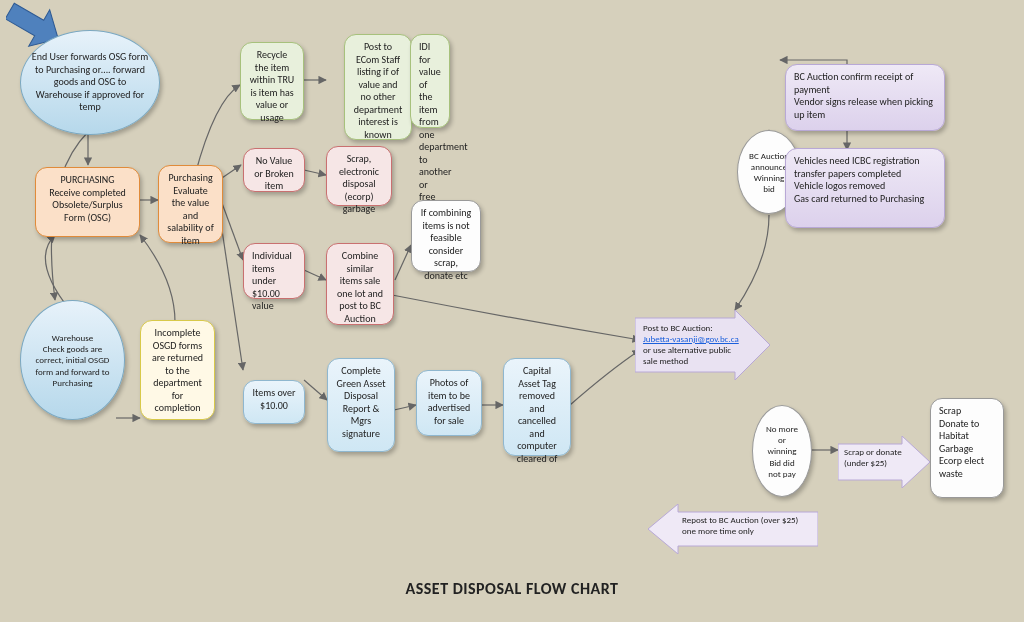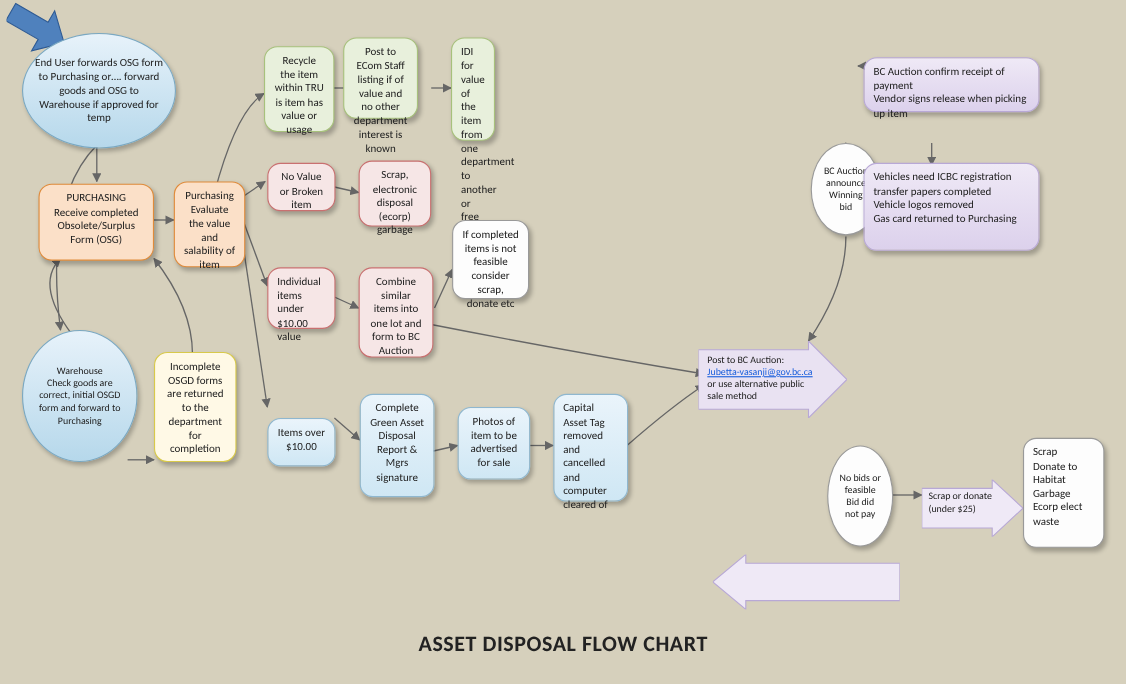--- a/index.html
+++ b/index.html
@@ -1,19 +1,19 @@
 <!DOCTYPE html>
 <html><head>
 <meta charset="utf-8">
 <style>
   html,body{margin:0;padding:0;width:1024px;height:622px;background:#d6d0bc;font-family:Calibri,Arial,sans-serif;font-size:10px;color:#222;overflow:hidden}
   .node{position:absolute;border-radius:12px;padding:6px 8px;box-sizing:border-box;border:1px solid #999;line-height:1.25}
   .ellipse{border-radius:50%;display:flex;align-items:center;justify-content:center;text-align:center;padding:10px}
   .shadow{box-shadow:2px 3px 4px rgba(0,0,0,0.25)}
-  .title{position:absolute;left:0;right:0;bottom:24px;text-align:center;font-weight:700;font-size:20px;letter-spacing:.5px}
+  .title{position:absolute;left:0;right:0;bottom:24px;text-align:center;font-weight:700;font-size:16px;letter-spacing:.5px}
   a{color:#1a5fdc;}
   svg.lines{position:absolute;left:0;top:0;width:1024px;height:622px;pointer-events:none}
   
   .fill-blue   {background:linear-gradient(#eaf4fb,#cfe7f4);border-color:#8fb7cf}
   .fill-blueS  {background:linear-gradient(#e7f2fa,#b6d8eb);border-color:#7aa8c2}
   .fill-orange {background:#fbe0c8;border-color:#e08b3a}
   .fill-yellow {background:#fff9e6;border-color:#d8c94a}
   .fill-green  {background:#e8f0dc;border-color:#a7c17c}
   .fill-red    {background:#f6e6e6;border-color:#c97070}
   .fill-white  {background:#fdfdfd;border-color:#999}
@@ -71,71 +71,72 @@
 <div class="node fill-orange shadow" style="left:158px;top:165px;width:65px;height:78px;text-align:center"><span>Purchasing Evaluate the value and salability of item</span></div>
 
 <div class="node ellipse fill-blueS shadow" style="left:20px;top:300px;width:105px;height:120px;font-size:9px">
     <span style="white-space:pre-line">Warehouse
 Check goods are correct, initial OSGD form and forward to Purchasing</span>
   </div>
 
 <div class="node fill-yellow shadow" style="left:140px;top:320px;width:75px;height:100px;text-align:center"><span>Incomplete OSGD forms are returned to the department for completion</span></div>
 
 <div class="node fill-green shadow" style="left:240px;top:42px;width:64px;height:78px;text-align:center"><span>Recycle the item within TRU is item has value or usage</span></div>
-<div class="node fill-green shadow" style="left:312px;top:34px;width:68px;height:74px;text-align:center"><span>Post to ECom Staff listing if of value and no other department interest is known</span></div>
+<div class="node fill-green shadow" style="left:344px;top:34px;width:68px;height:106px;text-align:center"><span>Post to ECom Staff listing if of value and no other department interest is known</span></div>
 <div class="node fill-green shadow" style="left:410px;top:34px;width:40px;height:94px;"><span>IDI for value of the item from one department to another or free of</span></div>
 
 <div class="node fill-red shadow" style="left:243px;top:148px;width:62px;height:44px;text-align:center"><span>No Value or Broken item</span></div>
 <div class="node fill-red shadow" style="left:326px;top:146px;width:66px;height:60px;text-align:center"><span>Scrap, electronic disposal (ecorp) garbage</span></div>
 
 <div class="node fill-red shadow" style="left:243px;top:243px;width:62px;height:56px;text-align:left"><span>Individual items under $10.00 value</span></div>
-<div class="node fill-red shadow" style="left:326px;top:243px;width:68px;height:82px;text-align:center"><span>Combine similar items into one lot and form to BC Auction</span></div>
-<div class="node fill-white shadow" style="left:411px;top:200px;width:70px;height:72px;text-align:center"><span>If completed items is not feasible consider scrap, donate etc</span></div>
+<div class="node fill-red shadow" style="left:326px;top:243px;width:68px;height:82px;text-align:center"><span>Combine similar items sale one lot and post to BC Auction</span></div>
+<div class="node fill-white shadow" style="left:411px;top:200px;width:70px;height:72px;text-align:center"><span>If combining items is not feasible consider scrap, donate etc</span></div>
 
 <div class="node fill-blue shadow" style="left:243px;top:380px;width:62px;height:44px;text-align:center"><span>Items over $10.00</span></div>
 <div class="node fill-blue shadow" style="left:327px;top:358px;width:68px;height:94px;text-align:center"><span>Complete Green Asset Disposal Report &amp; Mgrs signature</span></div>
 <div class="node fill-blue shadow" style="left:416px;top:370px;width:66px;height:66px;text-align:center"><span>Photos of item to be advertised for sale</span></div>
-<div class="node fill-blue shadow" style="left:503px;top:358px;width:68px;height:98px;"><span>Capital Asset Tag removed and cancelled and computer cleared of</span></div>
+<div class="node fill-blue shadow" style="left:503px;top:358px;width:68px;height:98px;text-align:center"><span>Capital Asset Tag removed and cancelled and computer cleared of</span></div>
 
 <div class="big-arrow" style="left:635px;top:310px;width:135px;height:70px">
   <svg width="135" height="70" style="position:absolute;left:0;top:0">
       <polygon points="0,8 100,8 100,0 135,35 100,70 100,62 0,62" fill="#e9e2f2" stroke="#b8a8d6"></polygon>
     </svg>
   <div style="position:absolute;left:8px;top:12px;width:96px;font-size:9px">
     <span>Post to BC Auction:</span><br>
     <a href="#">Jubetta-vasanji@gov.bc.ca</a><br>
     <span>or use alternative public sale method</span>
   </div>
 </div>
 
 <div class="node ellipse fill-white shadow" style="left:737px;top:130px;width:64px;height:84px;font-size:9px">
     <span>BC Auction announce Winning bid</span>
   </div>
 
-<div class="node fill-lilac shadow" style="left:785px;top:52px;width:160px;height:50px;white-space:pre-line"><span>BC Auction confirm receipt of payment
+<div class="node fill-lilac shadow" style="left:785px;top:64px;width:160px;height:67px;white-space:pre-line"><span>BC Auction confirm receipt of payment
 Vendor signs release when picking up item</span></div>
 <div class="node fill-lilac shadow" style="left:785px;top:148px;width:160px;height:80px;white-space:pre-line"><span>Vehicles need ICBC registration transfer papers completed
 Vehicle logos removed
 Gas card returned to Purchasing</span></div>
 
 <div class="node ellipse fill-white shadow" style="left:752px;top:405px;width:60px;height:92px;font-size:9px">
-    <span>No bids or feasible Bid did not pay</span>
+    <span>No more or winning Bid did not pay</span>
   </div>
 
 <div class="big-arrow" style="left:838px;top:436px;width:92px;height:52px">
   <svg width="92" height="52" style="position:absolute">
       <polygon points="0,8 64,8 64,0 92,26 64,52 64,44 0,44" fill="#efe9f6" stroke="#b8a8d6"></polygon>
     </svg>
   <div style="position:absolute;left:6px;top:10px;width:58px;font-size:9px"><span>Scrap or donate (under $25)</span></div>
 </div>
 
 <div class="node fill-white shadow" style="left:930px;top:398px;width:74px;height:100px;white-space:pre-line"><span>Scrap
 Donate to Habitat
 Garbage
 Ecorp elect waste</span></div>
 
 <div class="big-arrow" style="left:648px;top:504px;width:170px;height:50px">
   <svg width="170" height="50" style="position:absolute">
       <polygon points="170,8 30,8 30,0 0,25 30,50 30,42 170,42" fill="#efe9f6" stroke="#b8a8d6"></polygon>
     </svg>
+  <div style="position:absolute;left:34px;top:10px;width:128px;font-size:9px"><span>Repost to BC Auction (over $25) one more time only</span></div>
 </div>
 
 <div class="title">ASSET DISPOSAL FLOW CHART</div>
 
 </body></html>

